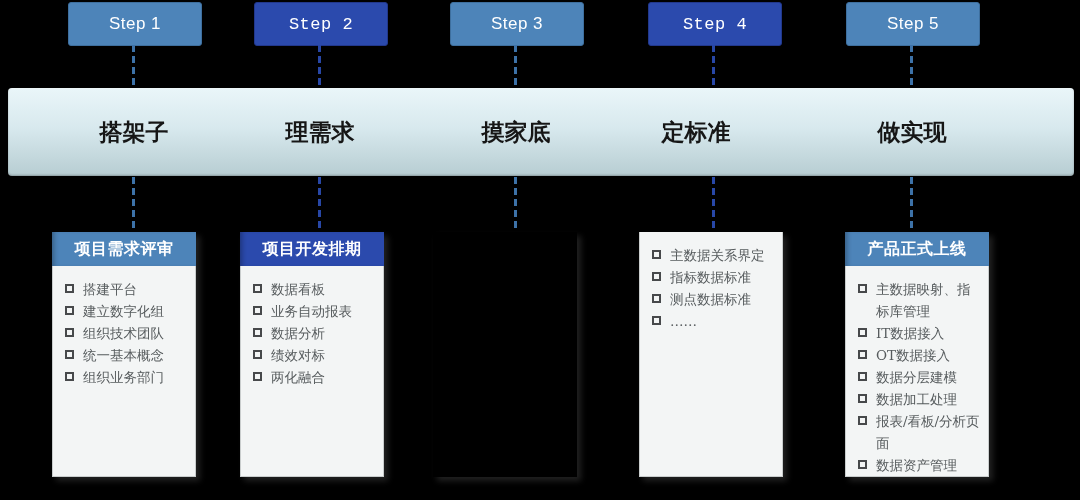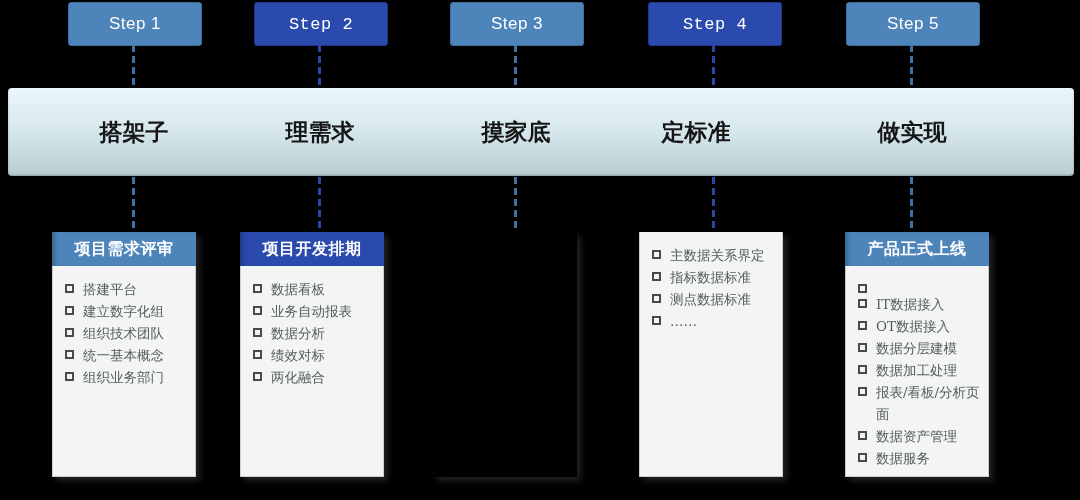--- a/index.html
+++ b/index.html
@@ -186,20 +186,21 @@
       </ul>
     </div>
   </div>
 
   <div class="card c4">
     <div class="card-header tone-light">产品正式上线</div>
     <div class="card-body">
       <ul>
         <li>
             <span class="bullet"></span>
+            <span>主数据映射、指标库管理</span>
           </li>
         <li>
             <span class="bullet"></span>
             <span>IT数据接入</span>
           </li>
         <li>
             <span class="bullet"></span>
             <span>OT数据接入</span>
           </li>
         <li>

